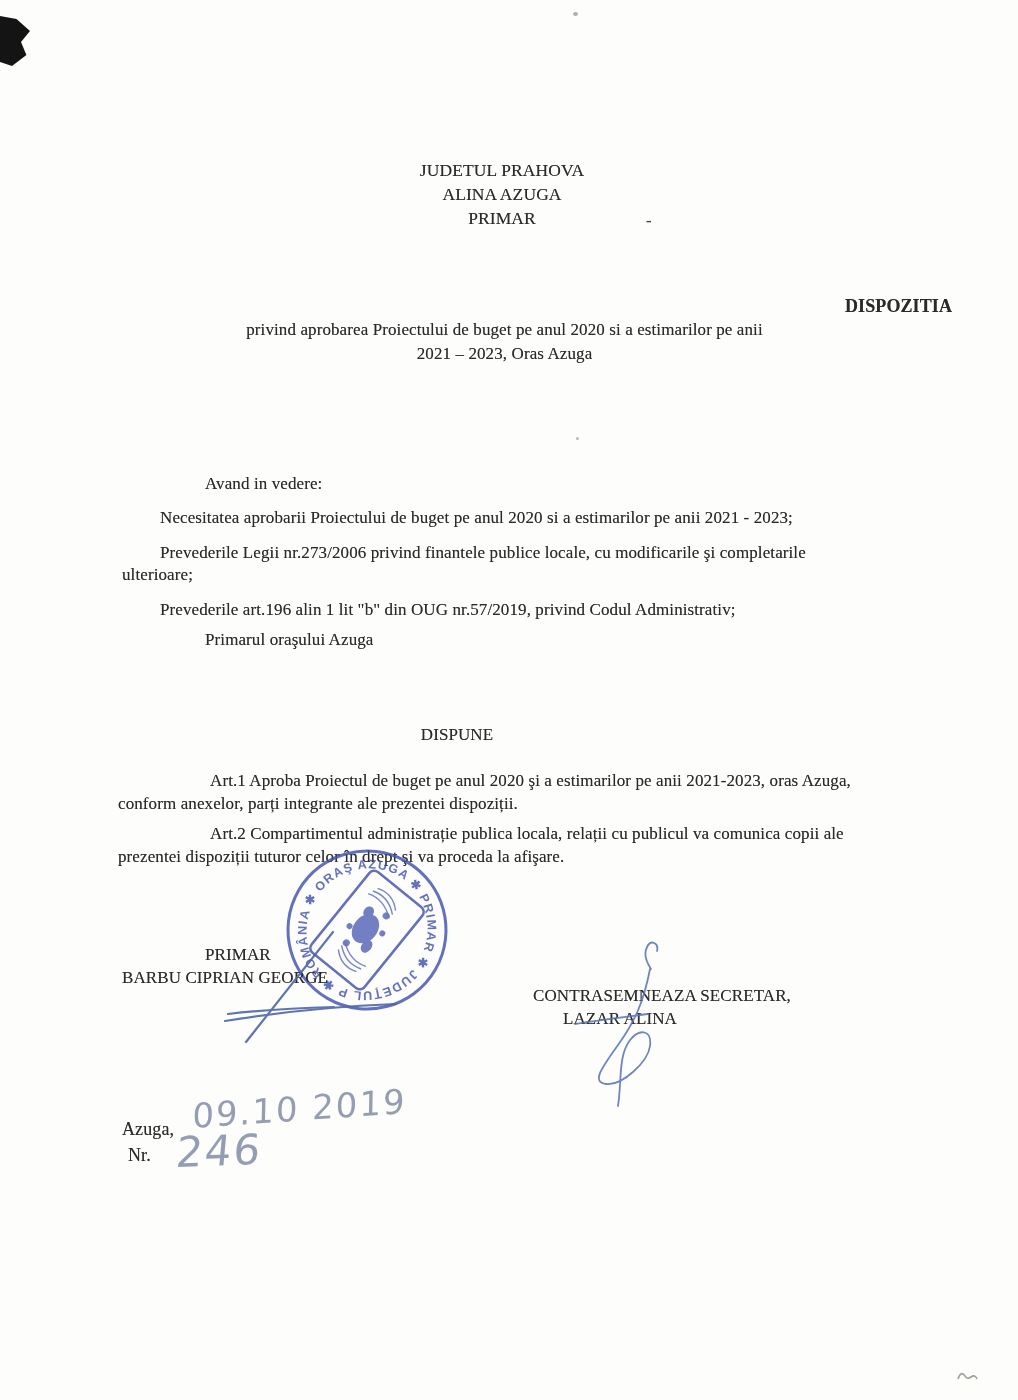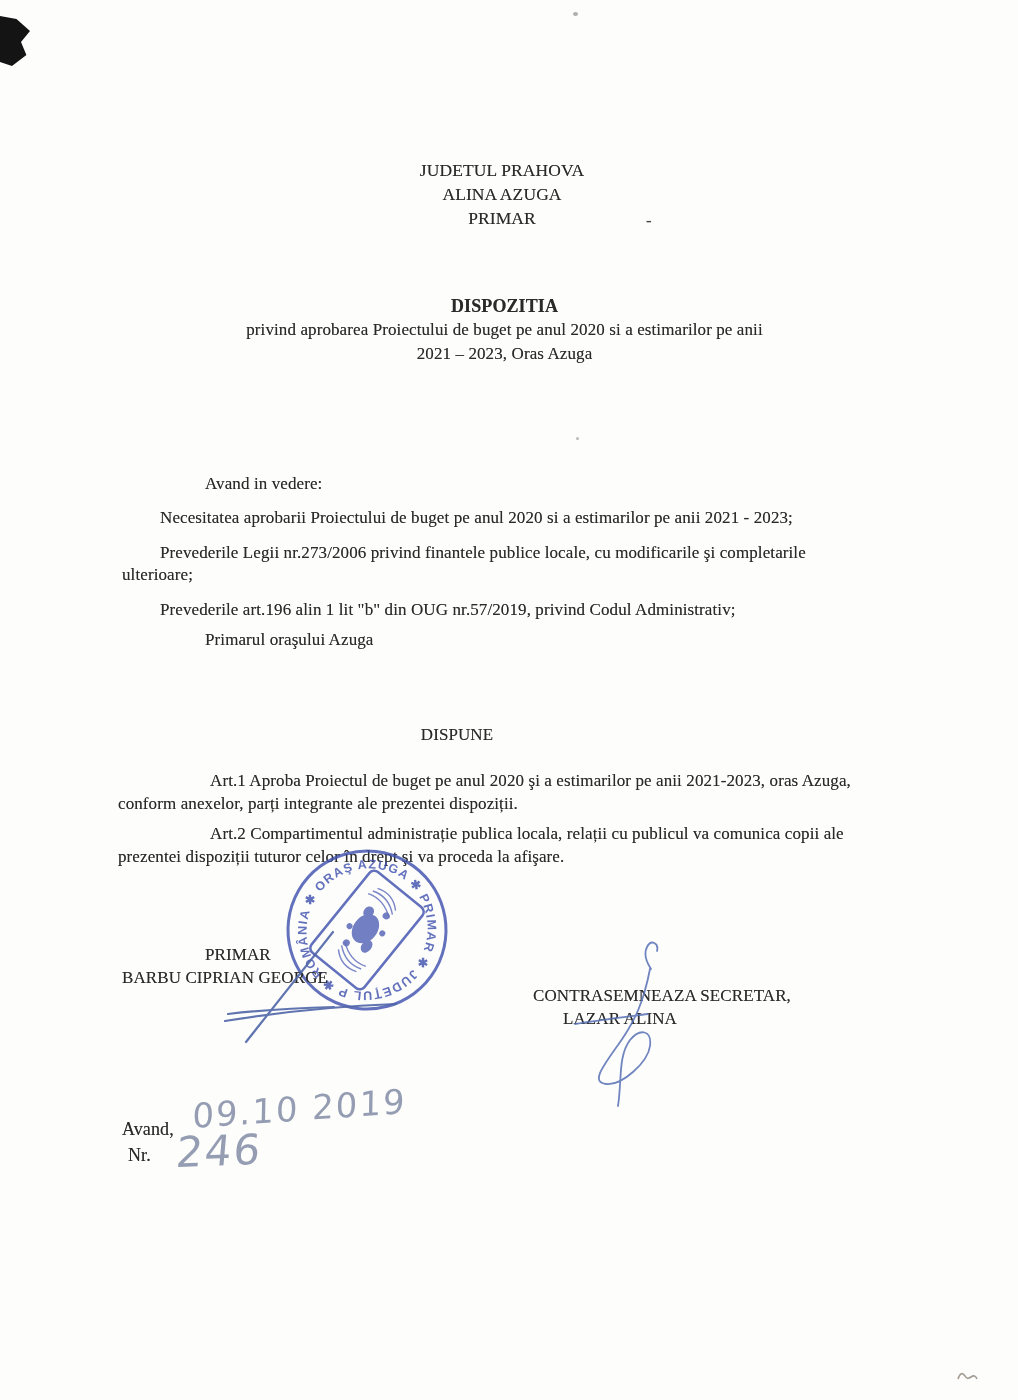--- a/index.html
+++ b/index.html
@@ -9,21 +9,21 @@
     font-family:"Liberation Serif", serif;
     color:#2a2a2a;
     overflow:hidden;
     margin:0 auto;
     box-shadow:0 0 6px rgba(0,0,0,.2);
   }
   .abs { position:absolute; }
   .doc-text { font-size:17px; line-height:22.5px; letter-spacing:.1px;
               text-shadow:0 0 .5px rgba(45,45,45,.5); }
   .center { text-align:center; }
-  .bold { font-weight:bold; }
+  .bold { font-weight:bold;text-align:right; }
   .header-block { left:297px; top:158px; width:410px; line-height:24px; font-size:17.5px; }
   .title-main  { left:57px;  top:295px; width:895px; font-size:18px; }
   .title-sub   { left:57px;  top:318px; width:895px; line-height:24px; }
   .lead        { left:205px; top:473px; }
   .clauses     { left:110px; top:495px; width:782px; }
   .clauses p   { margin:12px; text-indent:38px; }
   .issuer      { left:205px; top:629px; }
   .dispune     { left:57px;  top:724px; width:800px; }
   .articles    { left:110px; top:762px; width:780px; }
   .articles p  { margin:8px; text-indent:92px; }
@@ -137,21 +137,21 @@
   <div class="abs doc-text sig-right-role">CONTRASEMNEAZA SECRETAR,</div>
   <div class="abs doc-text sig-right-name">LAZAR ALINA</div>
   <svg class="pen" style="left:560px; top:940px;" width="120" height="175" viewBox="0 0 120 175">
     <g stroke="#5871b5" stroke-width="1.8" fill="none" stroke-linecap="round" opacity="0.85">
       <path d="M97,11 c2,-8 -6,-12 -10,-4 c-4,8 0,16 4,22"></path>
       <path d="M90,29 C84,60 76,80 58,105 C40,130 32,142 46,144 C62,146 88,122 90,106 C92,90 80,88 70,100 C58,116 62,140 58,166"></path>
       <path d="M15,84 C40,80 65,77 88,74"></path>
     </g>
   </svg>
 
-  <div class="abs doc-text footer-place">Avand,</div>
+  <div class="abs doc-text footer-place">Azuga,</div>
   <div class="abs handwriting hw-date">09.10 2019</div>
   <div class="abs doc-text footer-nr">Nr.</div>
   <div class="abs handwriting hw-nr">246</div>
 
   <svg class="pen" style="left:955px; top:1365px;" width="30" height="22" viewBox="0 0 30 22">
     <path d="M3,14 q3,-9 7,-3 q2,4 6,1 q4,-3 6,2" stroke="#8c8378" stroke-width="1.6" fill="none" opacity="0.8"></path>
   </svg>
 
 </div>
 

